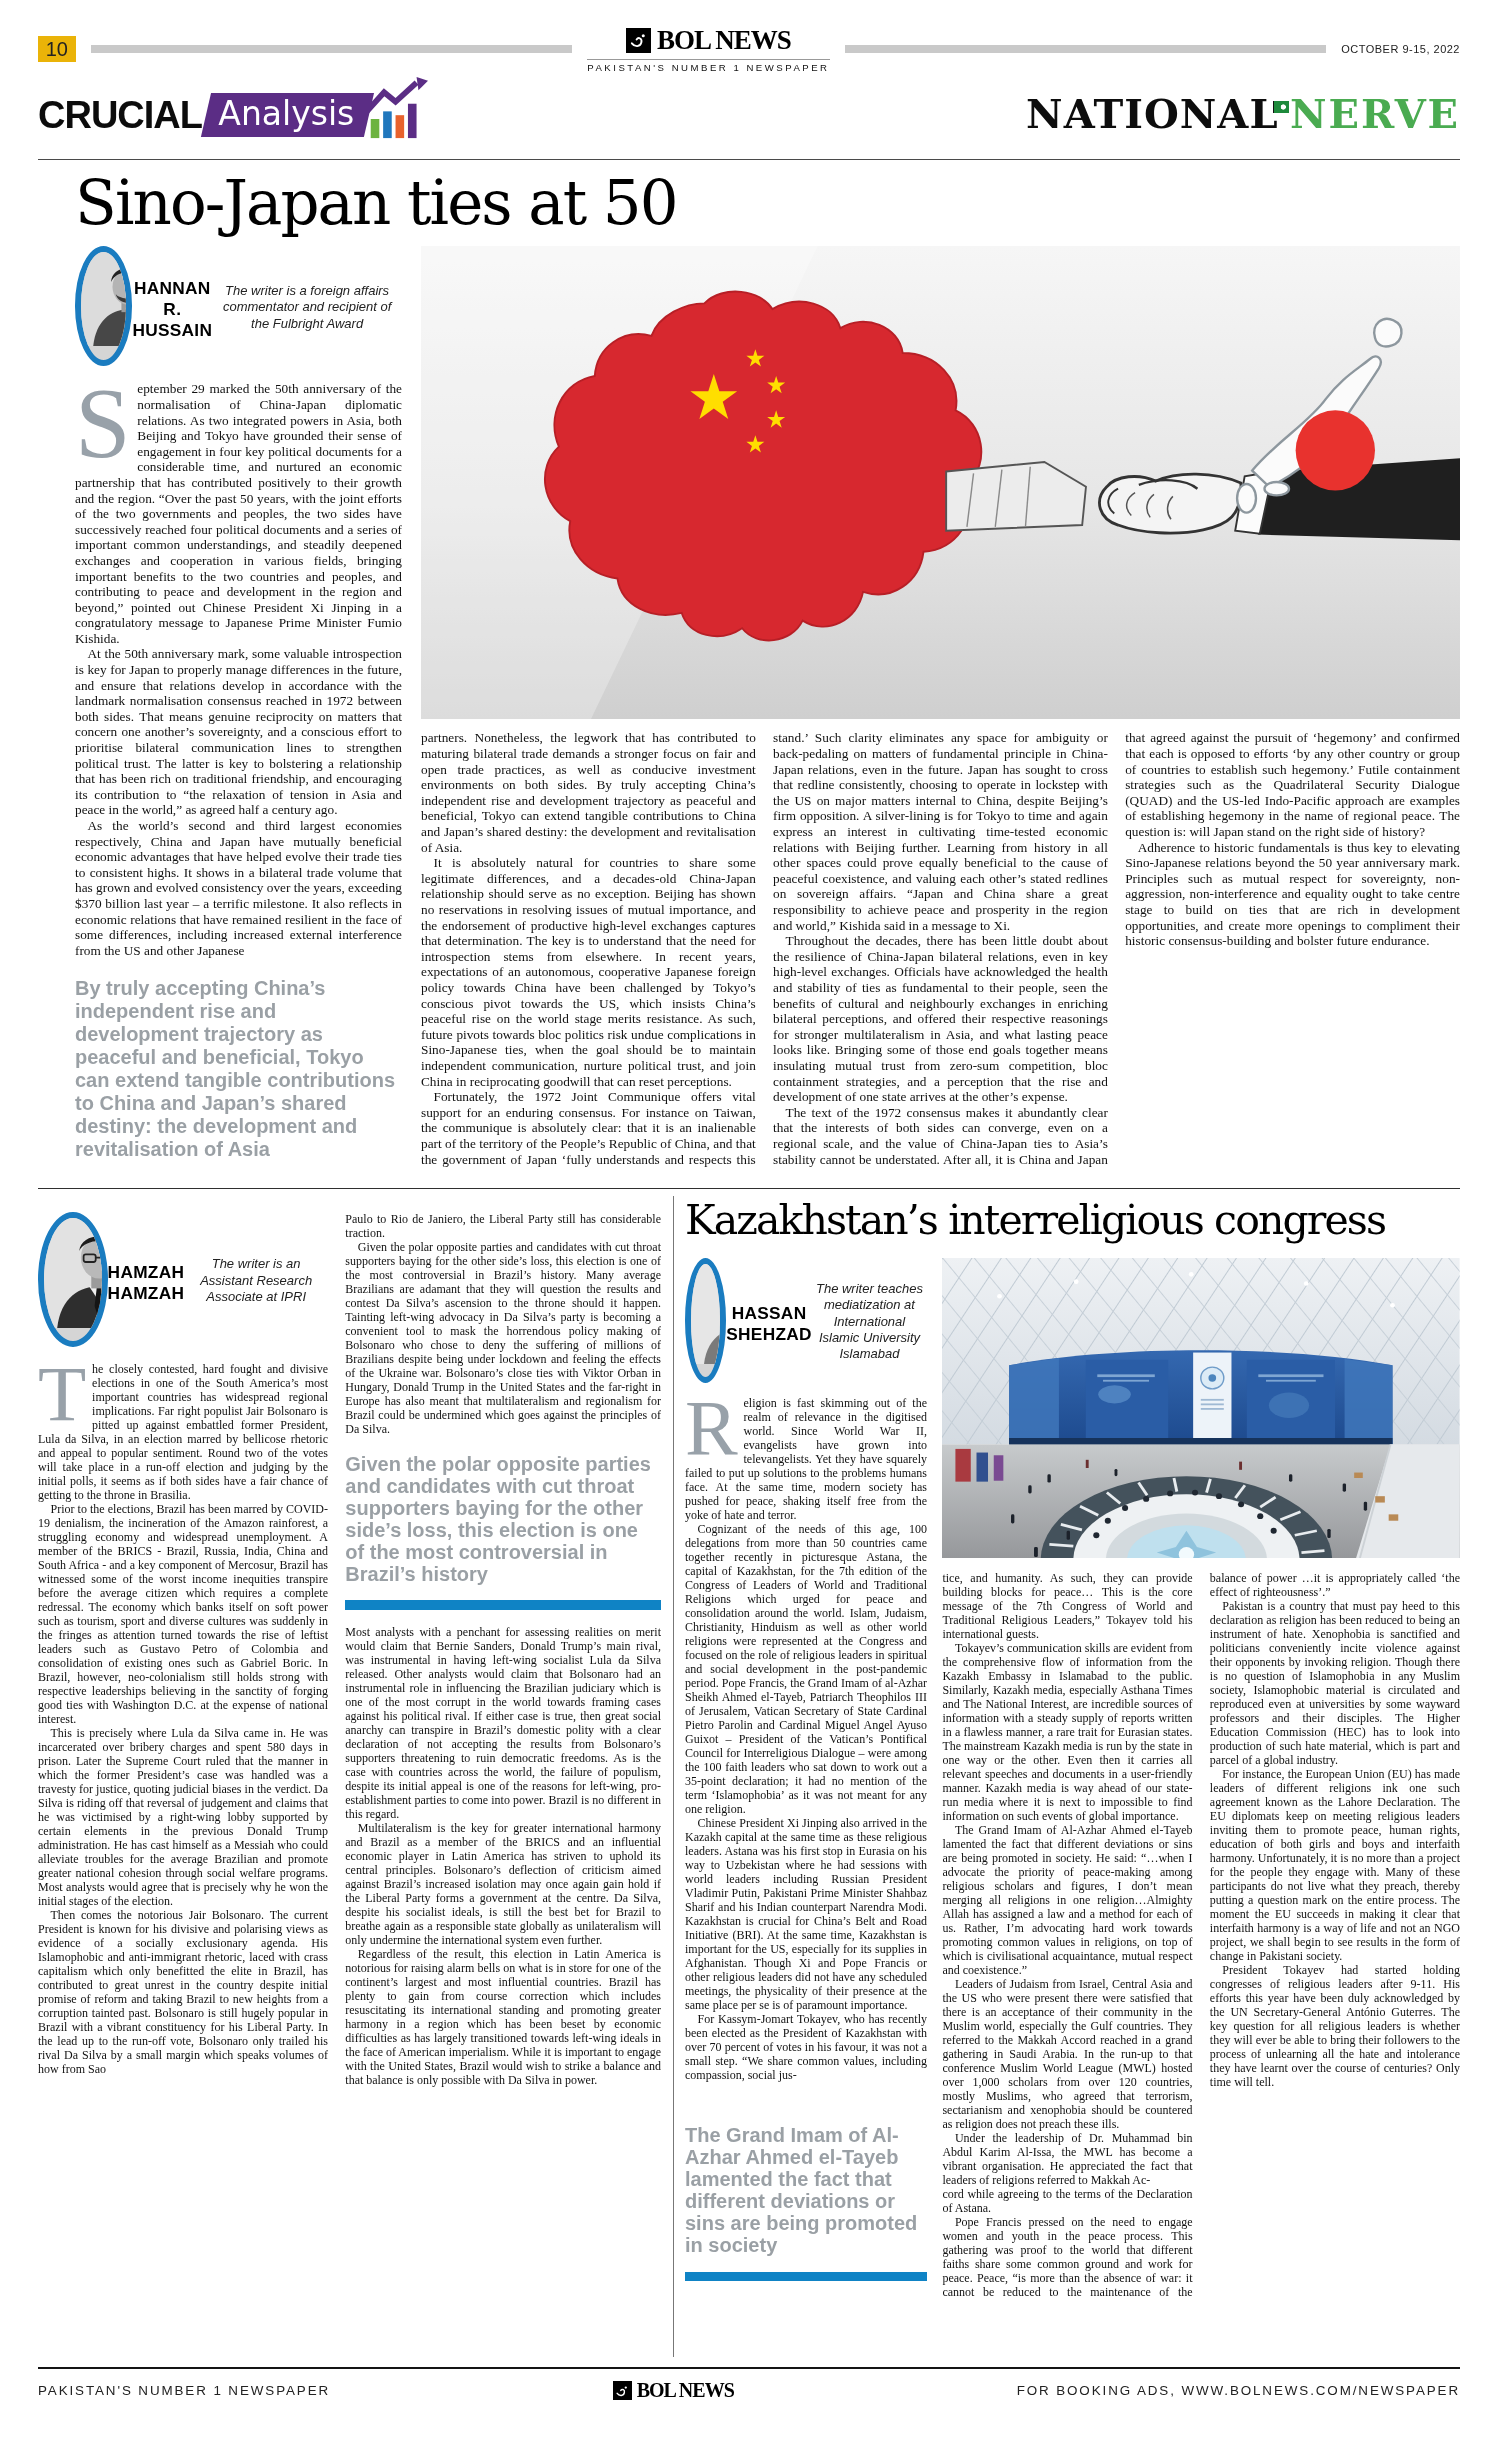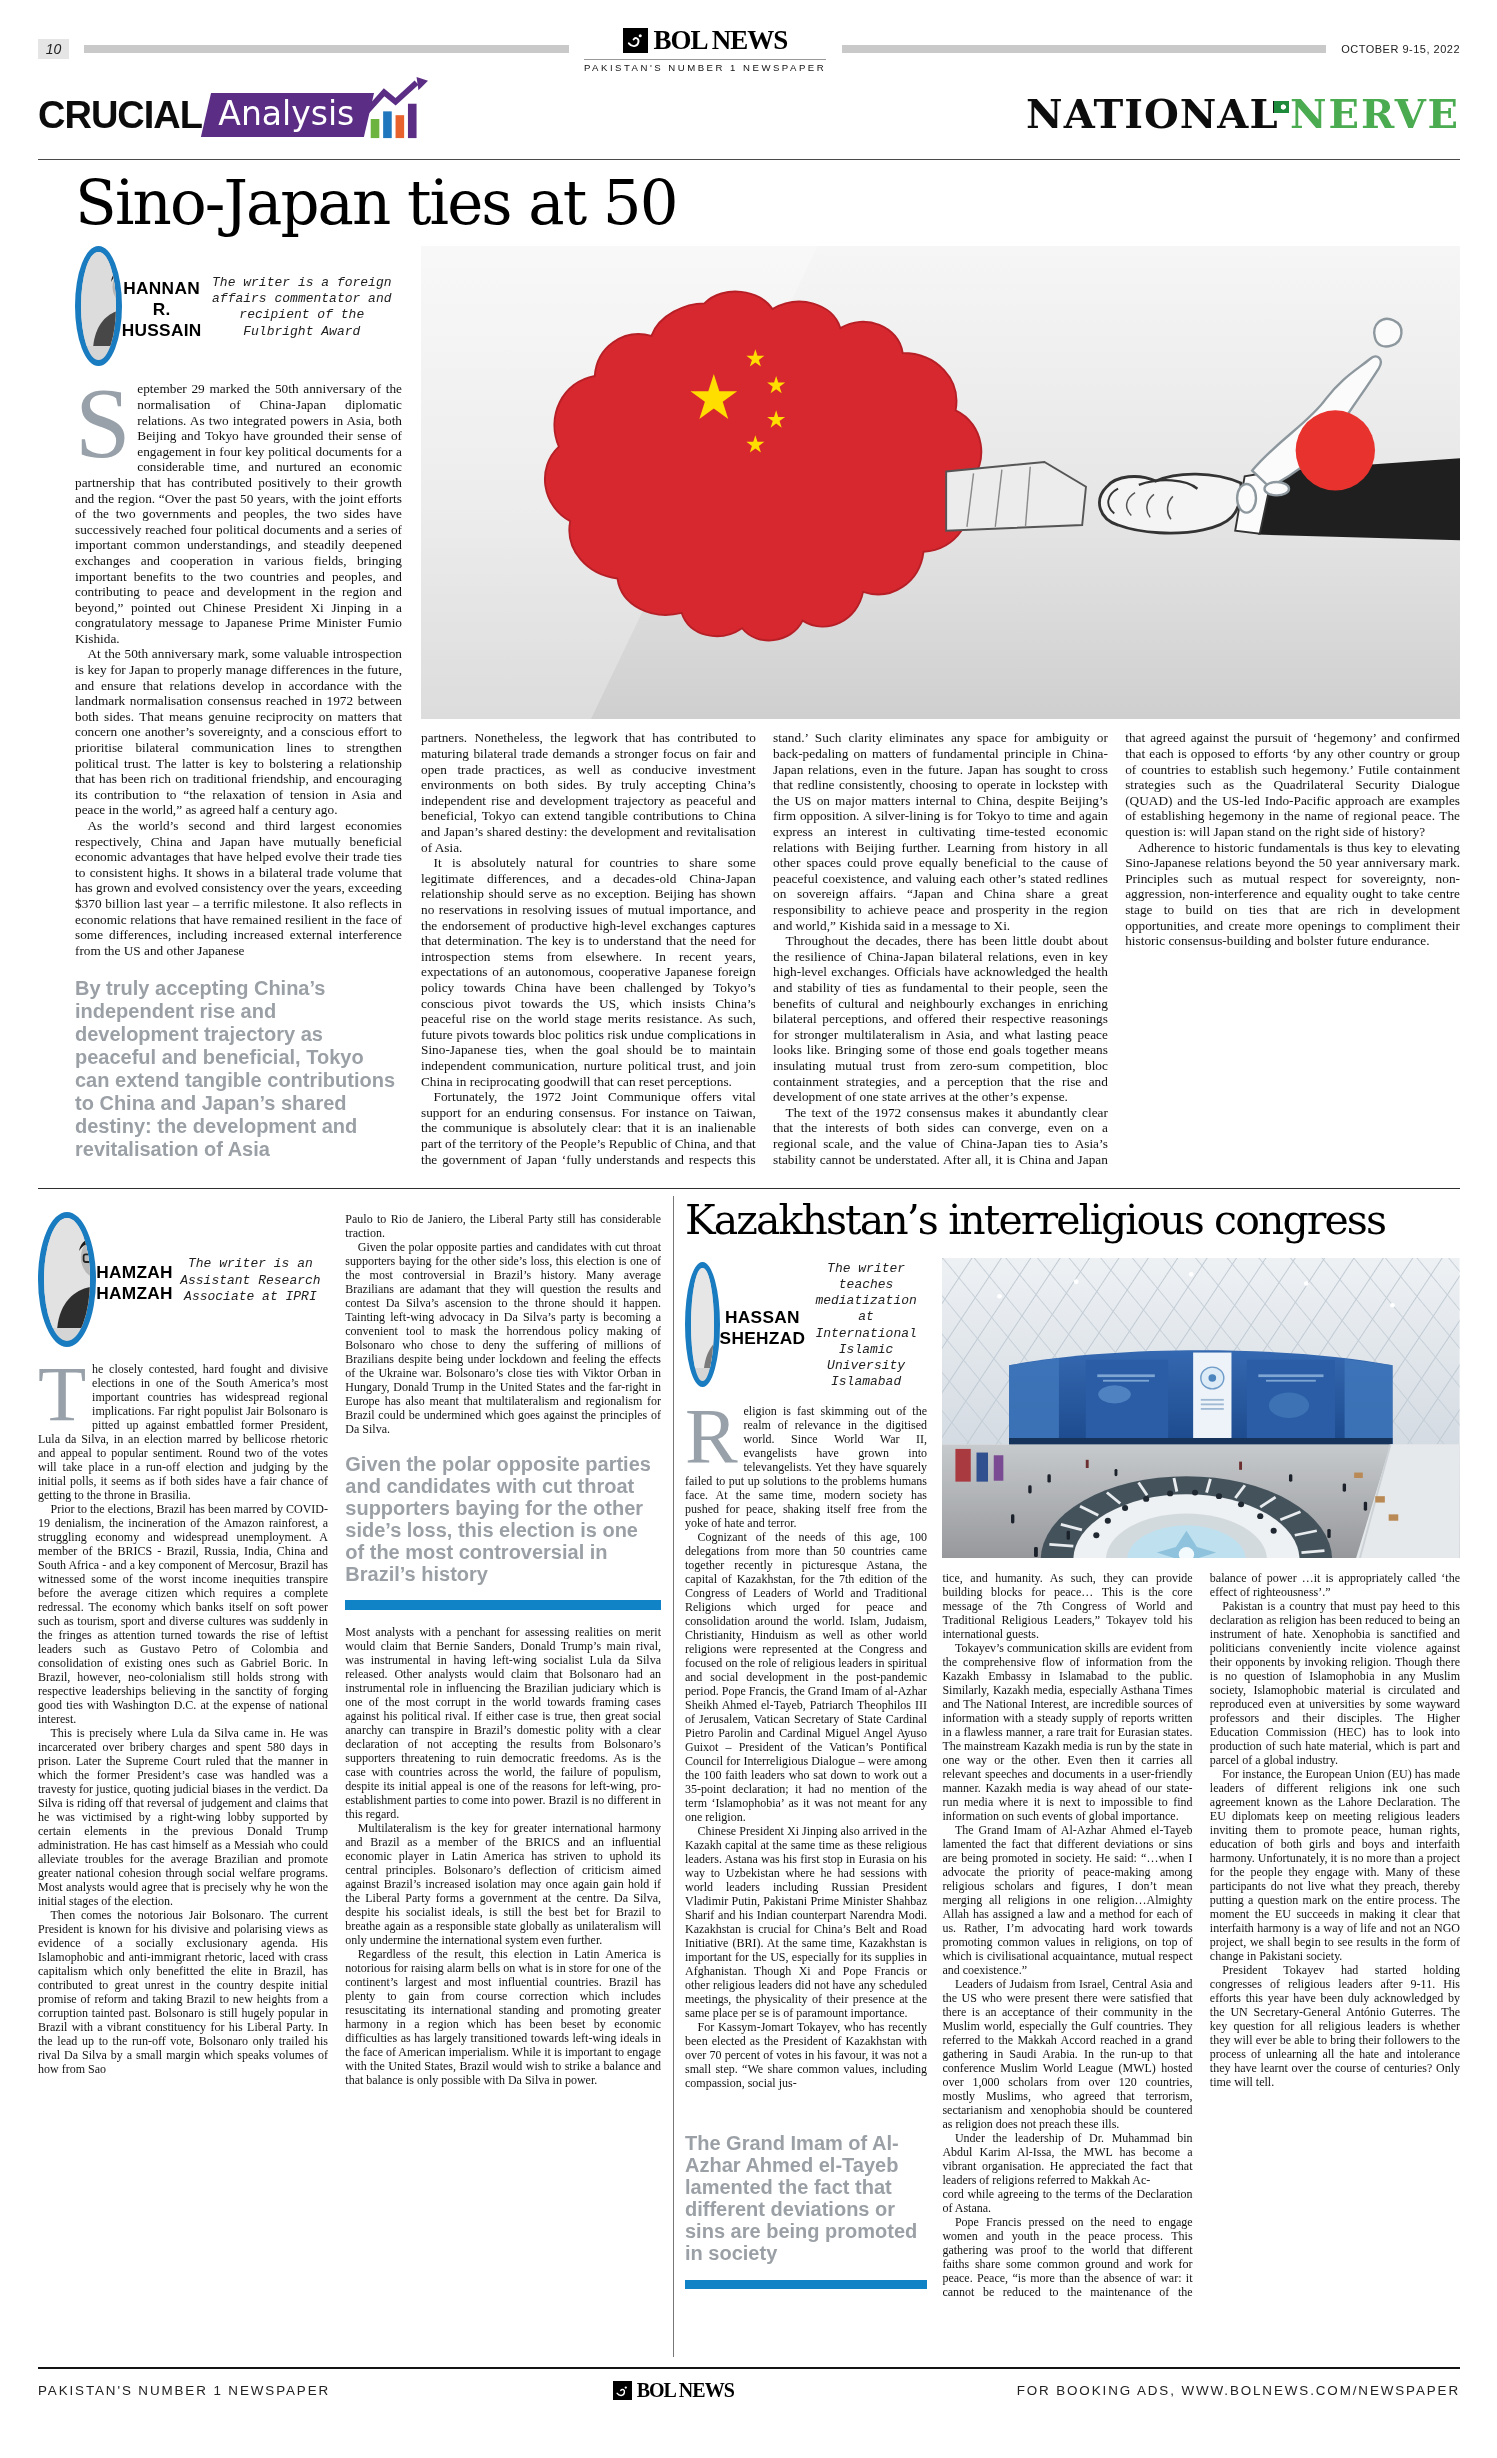--- a/index.html
+++ b/index.html
@@ -1,21 +1,21 @@
 <!DOCTYPE html>
 <html><head>
 <meta charset="utf-8">
 <style>
   html,body{margin:0;padding:0;background:#888;}
   .page{width:1498px;height:2458px;background:#fff;margin:0 auto;position:relative;
         font-family:"Liberation Serif",serif;color:#111;box-sizing:border-box;
         padding:11.5px 38px 0 38px;overflow:hidden;}
   
   .mast-row{display:flex;align-items:center;height:75px;}
-  .pgnum{font-family:"Liberation Sans",sans-serif;font-size:14px;color:#222;background:#e5e5e5;padding:1.9px 7.7px;font-style:italic;}
+  .pgnum{font-family:"Liberation Sans",sans-serif;font-size:20px;color:#222;background:#eab308;padding:1.9px 7.7px;}
   .hbar{flex:1;height:7.7px;background:#c9c9c9;margin:0 15.4px;}
   .brand{display:flex;flex-direction:column;align-items:center;}
   .brand-top{display:flex;align-items:center;gap:5.8px;}
   .brand-box{width:25px;height:25px;background:#000;display:inline-flex;align-items:center;justify-content:center;}
   .brand-name{font-family:"Liberation Serif",serif;font-weight:700;font-size:27px;letter-spacing:-1px;color:#000;}
   .brand-tag{font-family:"Liberation Sans",sans-serif;font-size:9.6px;letter-spacing:2.5px;color:#111;margin-top:2.9px;border-top:1px solid #999;padding-top:1.9px;}
   .date{font-family:"Liberation Sans",sans-serif;font-size:11px;letter-spacing:0.5px;color:#222;}
   .logos-row{display:flex;align-items:flex-start;justify-content:space-between;margin-top:3.8px;height:63px;}
   .crucial{display:flex;align-items:center;}
   .crucial-word{font-family:"Liberation Sans",sans-serif;font-weight:900;font-size:38px;letter-spacing:-1px;color:#0c0c0c;}
@@ -27,21 +27,21 @@
   .flag{display:inline-block;width:15.4px;height:11.5px;position:relative;top:-15.4px;margin:0 1px 0 -5.8px;
         background:radial-gradient(circle at 62% 50%, #fff 2.3px, rgba(255,255,255,0) 2.9px),#1e8a3c;border-left:1.9px solid #111;}
   .nerve-word{color:#4aab51;letter-spacing:1.9px;}
   .rule{border-top:1.9px solid #4a4a4a;margin-top:5.8px;}
   
   .h-serif{font-family:"DejaVu Serif",serif;font-weight:400;color:#000;margin:0;}
   .author{display:flex;flex-direction:row;align-items:center;text-align:center;}
   .avatar{border:6.7px solid #1a7cc0;border-radius:50%;overflow:hidden;background:#d5d5d5;}
   .avatar svg{display:block;}
   .author-name{font-family:"Liberation Sans",sans-serif;font-weight:700;font-size:17.3px;color:#000;margin-top:7.7px;letter-spacing:0.3px;}
-  .author-byline{font-family:Liberation Mono, monospace;font-style:italic;font-size:13px;color:#222;margin-top:2.9px;max-width:288px;line-height:1.25;}
+  .author-byline{font-family:Liberation Sans, sans-serif;font-style:italic;font-size:13px;color:#222;margin-top:2.9px;max-width:288px;line-height:1.25;}
   .body p{margin:0;}
   .para{text-indent:12.5px;text-align:justify;}
   .para.first,.para.cont{text-indent:0;}
   .dropcap{float:left;font-family:"Liberation Serif",serif;color:#98a1a9;font-weight:400;}
   .pullquote{font-family:"Liberation Sans",sans-serif;font-weight:700;color:#9aa0a5;}
   .pq-bar{height:9.6px;background:#0f83c5;margin-top:15.4px;}
   
   .a1{padding-left:37px;margin-top:11.5px;}
   .a1 h1{font-size:61px;letter-spacing:-1.9px;line-height:1.0;}
   .a1 .subhead{font-family:"DejaVu Serif",serif;font-weight:400;font-size:25px;color:#0a0a0a;margin:9.6px 0 0 0;}

